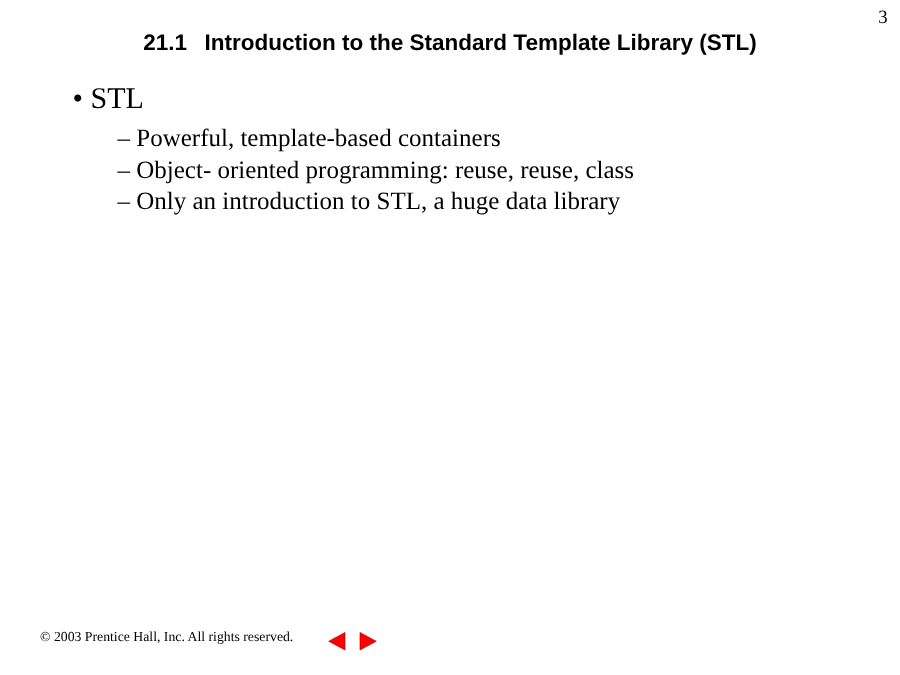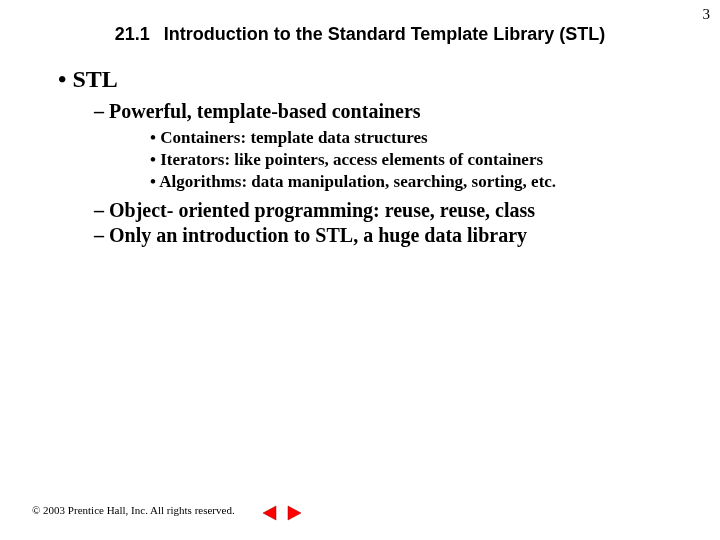--- a/index.html
+++ b/index.html
@@ -27,21 +27,20 @@
     font-weight: bold;
     font-size: 18px;
     text-align: center;
     line-height: 1.2;
     padding: 0 30px;
   }
   ul.lvl1 {
     list-style: none;
     margin: 0; padding: 0 0 0 10px;
     font-size: 24px;
-    font-weight: bold;
   }
   ul.lvl1 > li::before { content: "•  "; }
   ul.lvl1 > li { padding-bottom: 8px; }
 
   ul.lvl2 {
     list-style: none;
     margin: 6px 0 0 0; padding: 0 0 0 36px;
     font-size: 20px;
   }
   ul.lvl2 > li::before { content: "–  "; }
@@ -82,25 +81,20 @@
   <h1 class="title">
     <span>21.1</span><span class="gap"></span><span>Introduction to the Standard Template Library (STL)</span>
   </h1>
 
   <ul class="lvl1">
     <li>
       <span>STL</span>
       <ul class="lvl2">
         <li>
           <span>Powerful, template-based containers</span>
-          <ul class="lvl3">
-            <li><span>Containers: template data structures</span></li>
-            <li><span>Iterators: like pointers, access elements of containers</span></li>
-            <li><span>Algorithms: data manipulation, searching, sorting, etc.</span></li>
-          </ul>
         </li>
         <li><span>Object- oriented programming: reuse, reuse, class</span></li>
         <li><span>Only an introduction to STL, a huge data library</span></li>
       </ul>
     </li>
   </ul>
 
   <div class="footer">© 2003 Prentice Hall, Inc.  All rights reserved.</div>
 
   <div class="arrows">

